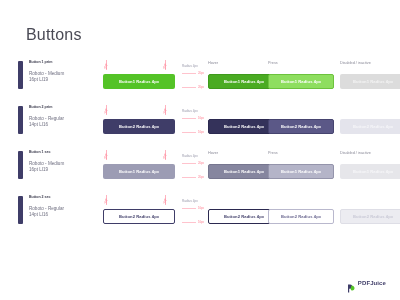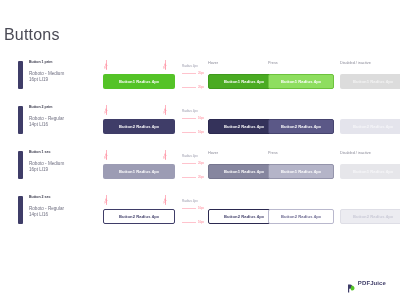--- a/index.html
+++ b/index.html
@@ -19,21 +19,21 @@
   #page {
     position: relative;
     width: 400px;
     height: 300px;
     background: #ffffff;
   }
 
   
   .page-title {
     position: absolute;
-    left: 4px;
+    left: 26px;
     top: 26px;
     font-size: 16px;
     font-weight: 400;
     letter-spacing: 0.2px;
     color: #4a4a55;
     line-height: 18px;
   }
 
   
   .spec-list {

